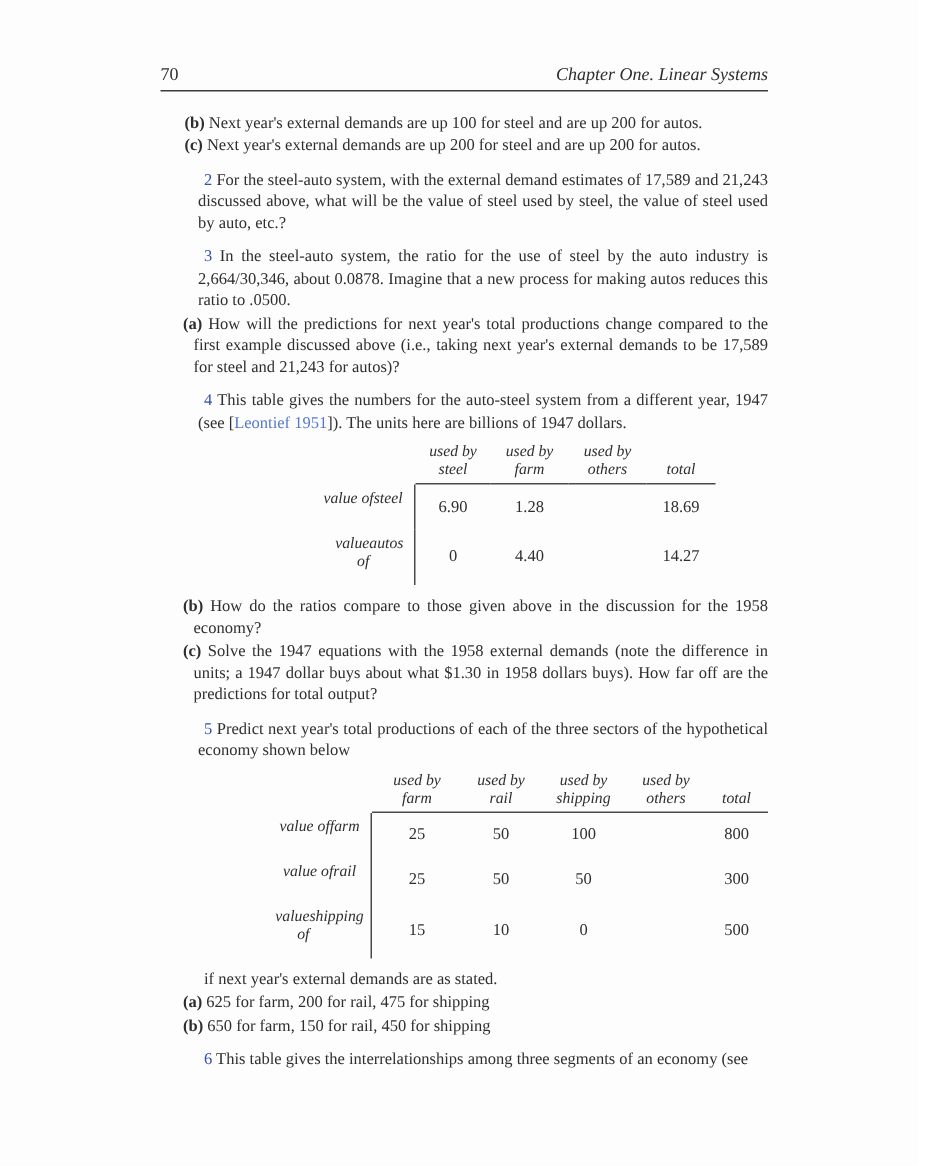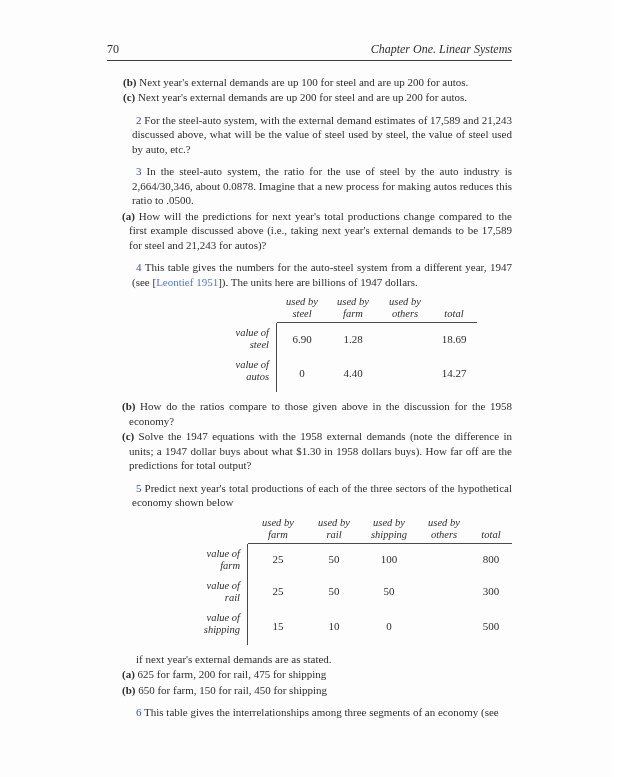--- a/index.html
+++ b/index.html
@@ -29,21 +29,21 @@
   .tbl2{grid-template-columns:62px 60px 52px 58px 52px 42px;margin-left:79px;}
   .th,.th-label{
     font-style:italic;font-size:10.5px;line-height:12px;text-align:center;
     display:flex;flex-direction:column;justify-content:flex-end;
     border-bottom:1px solid #4a4a4a;padding-bottom:2px;
   }
   .th-label{border-bottom:none;}
   .rl{
     font-style:italic;font-size:10.5px;line-height:12px;text-align:right;
     padding:4px 7px 4px 0;border-right:1px solid #4a4a4a;
-    display:flex;flex-direction:column;justify-content:center;
+    display:flex;flex-direction:row;justify-content:center;
   }
   .rl-last{padding-bottom:9px;}
   .td{display:flex;align-items:center;justify-content:center;min-height:30px;}
 </style>
 </head>
 <body>
 
 <div class="page">
 
   <div class="pagehead">

